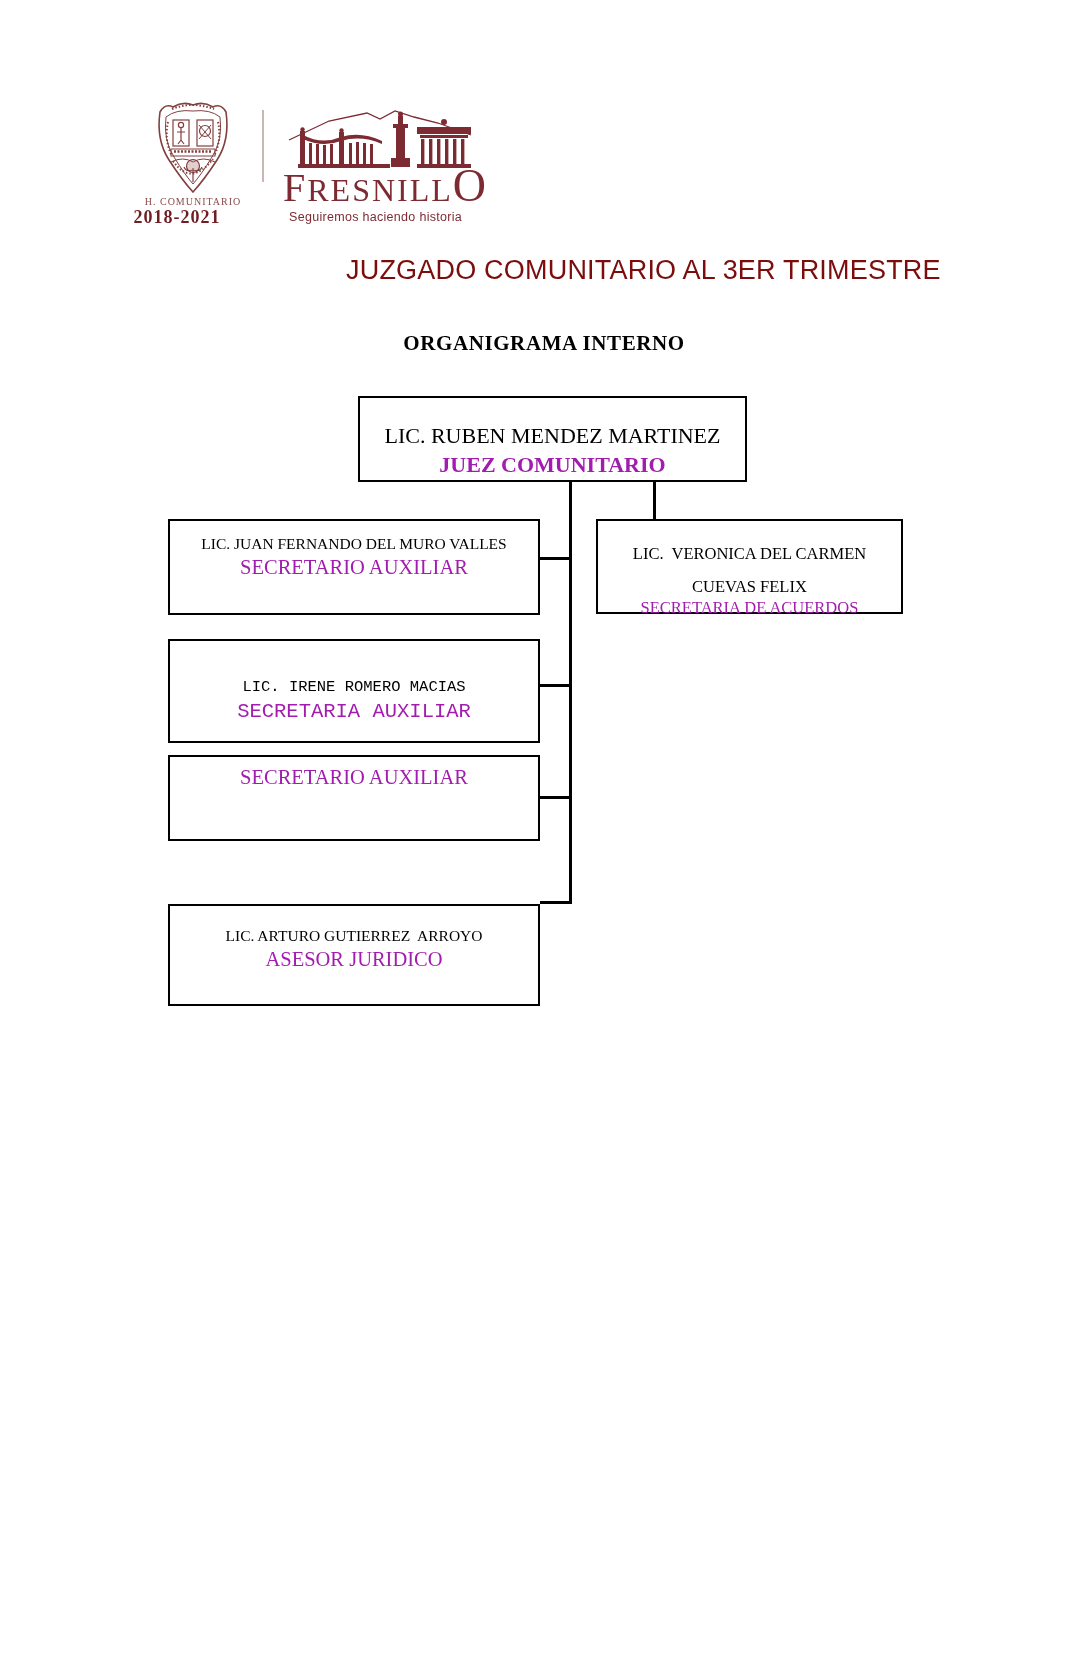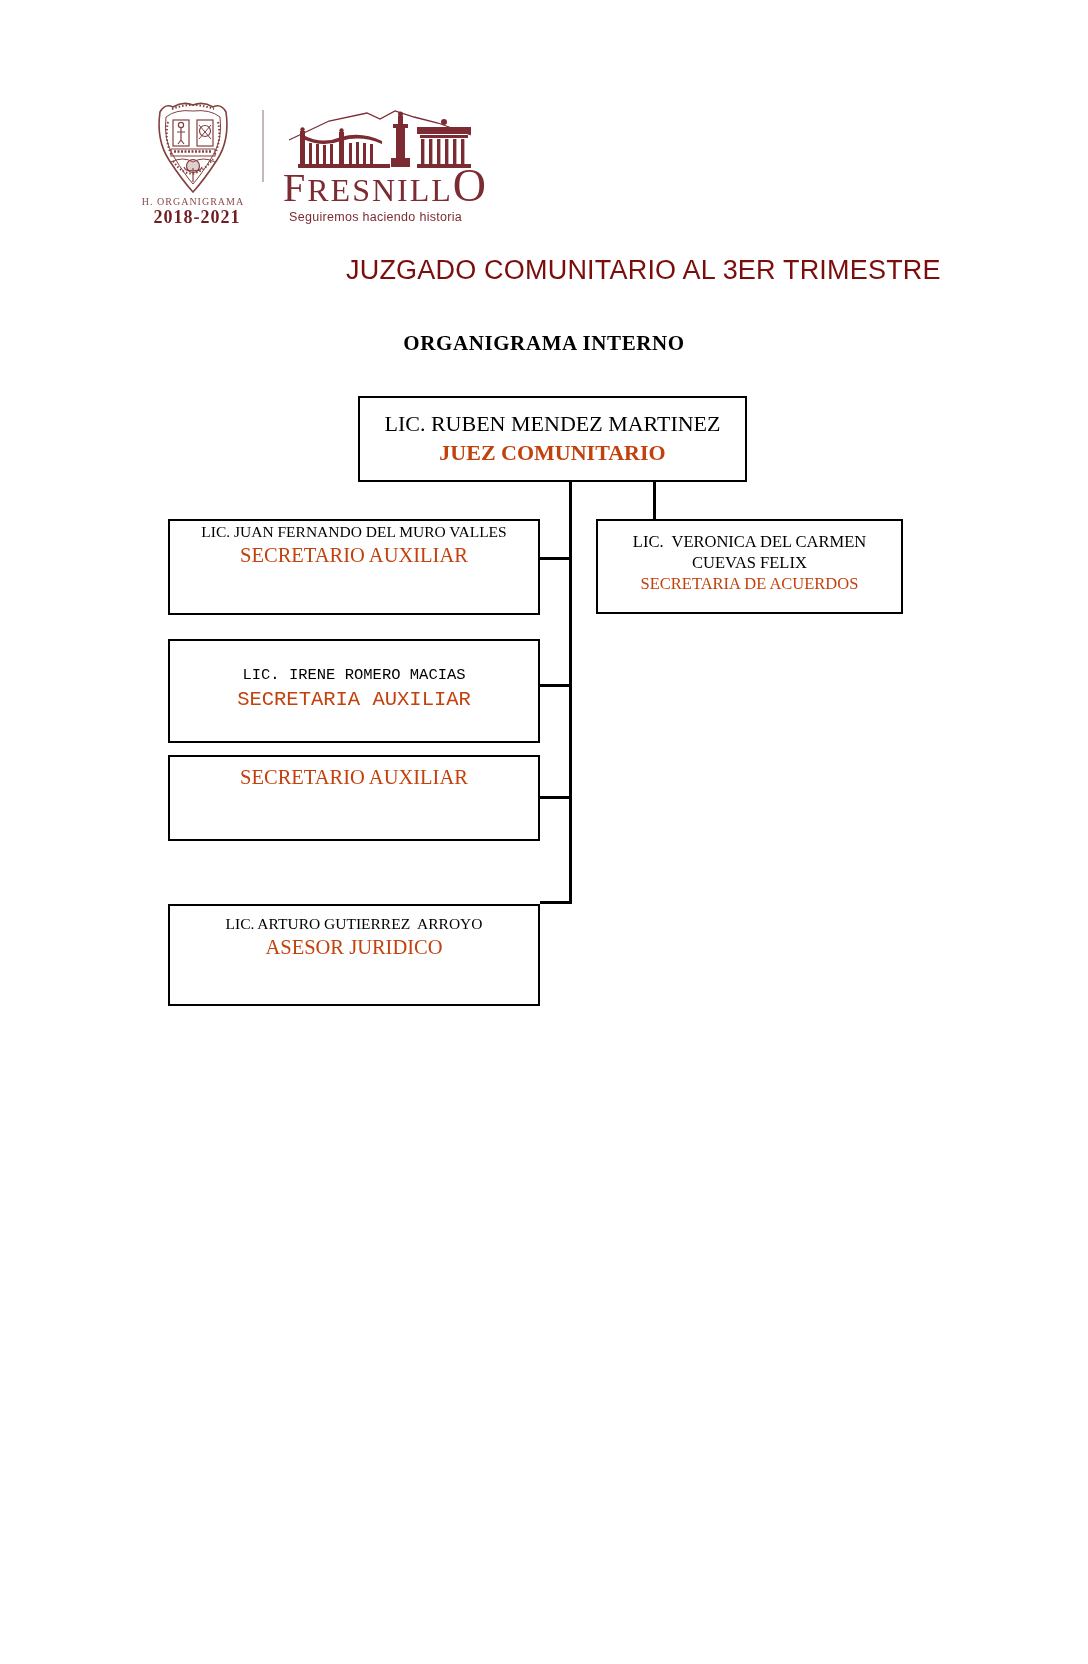--- a/index.html
+++ b/index.html
@@ -23,21 +23,21 @@
   #crest{left:148px;top:98px;width:90px;height:100px;}
   .crest-caption{
     left:140px;top:196px;width:106px;
     text-align:center;
     color:#8a4a4a;
     font-family:"Liberation Serif", serif;
     font-size:10px;letter-spacing:1px;line-height:12px;
     white-space:nowrap;
   }
   .crest-years{
-    left:144px;top:207px;width:106px;
+    left:124px;top:207px;width:106px;
     text-align:center;
     color:#6f1f22;
     font-weight:bold;
     font-size:18px;letter-spacing:1px;
   }
   #logo-divider{
     left:262px;top:110px;width:2px;height:72px;
     background:#c9b6b6;
   }
   #brand-block{left:283px;top:108px;width:200px;}
@@ -82,22 +82,22 @@
     color:#000;
   }
 
   
   .node{
     border:2px solid #000;
     background:#fff;
     text-align:center;
     font-family:"Liberation Serif", serif;
   }
-  .node .nm{white-space:pre-wrap;color:#000;}
-  .node .rl{white-space:pre-wrap;color:#c2410c;}
+  .node .nm{white-space:pre-wrap;color:#000;margin-top:12px;}
+  .node .rl{white-space:pre-wrap;color:#a21caf;}
 
   #node-juez{left:358px;top:396px;width:389px;height:86px;padding-top:11px;}
   #node-juez .nm{font-size:22px;line-height:29px;}
   #node-juez .rl{font-size:22px;line-height:29px;font-weight:bold;}
 
   #node-juan{left:168px;top:519px;width:372px;height:96px;padding-top:0;}
   #node-veronica{left:596px;top:519px;width:307px;height:95px;padding-top:10px;}
   #node-veronica .nm,#node-veronica .rl{font-size:16.5px;line-height:21px;font-weight:normal;text-align:center;}
   #node-irene{left:168px;top:639px;width:372px;height:104px;padding-top:24px;font-family:Liberation Mono, monospace;}
   #node-carlos{left:168px;top:755px;width:372px;height:86px;padding-top:7px;}
@@ -134,21 +134,21 @@
       <path d="M23,64 Q35,58 45,64 Q55,58 67,64" stroke-width="1"></path>
       <path d="M45,84 L45,70 M45,72 Q38,74 36,69 M45,72 Q52,74 54,69" stroke-width="1.2"></path>
       <circle cx="45" cy="68" r="6.5" stroke-width="1.2" fill="#a97474" fill-opacity="0.35"></circle>
       <path d="M20,24 q-4,18 4,34" stroke-dasharray="1.5 2" stroke-width="2"></path>
       <path d="M70,24 q4,18 -4,34" stroke-dasharray="1.5 2" stroke-width="2"></path>
       <path d="M25,63 q18,26 40,-2" stroke-dasharray="1.5 2" stroke-width="2"></path>
       <path d="M24,11 q20,-8 42,0" stroke-dasharray="1.5 2" stroke-width="2"></path>
       <path d="M26,53.5 L64,53.5" stroke-dasharray="2 1.5" stroke-width="2.4"></path>
     </g>
   </svg>
-  <div class="abs crest-caption">H. ORGANIGRAMA</div>
+  <div class="abs crest-caption">H. COMUNITARIO</div>
   <div class="abs crest-years">2018-2021</div>
 
   <div id="logo-divider" class="abs"></div>
 
   <div id="brand-block" class="abs">
     <svg id="brand-mark" viewBox="0 0 196 62">
       <g stroke="#7d2b33" fill="none" stroke-width="1.3">
         <path d="M6,32 L46,13 L84,5 L97,11 L112,3 L131,9 L155,15 L188,27"></path>
       </g>
       <g fill="#7d2b33">

